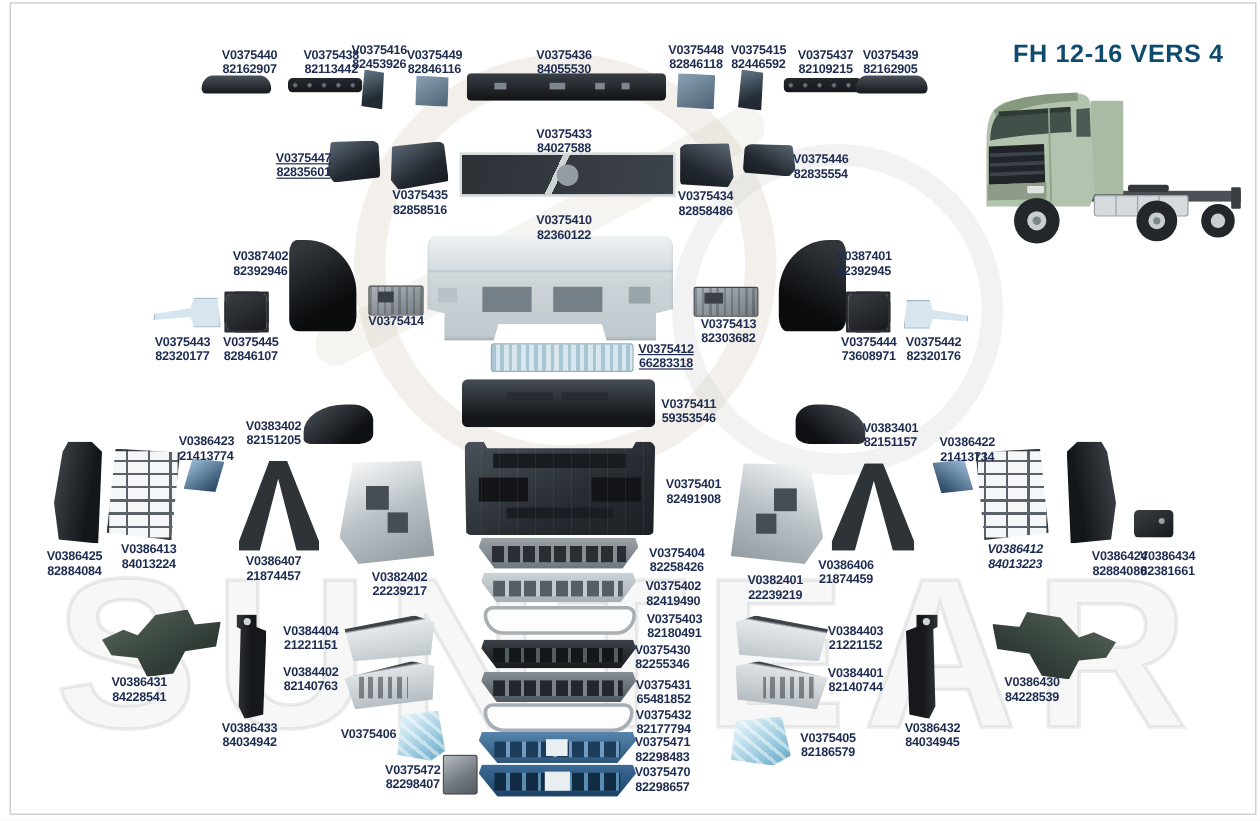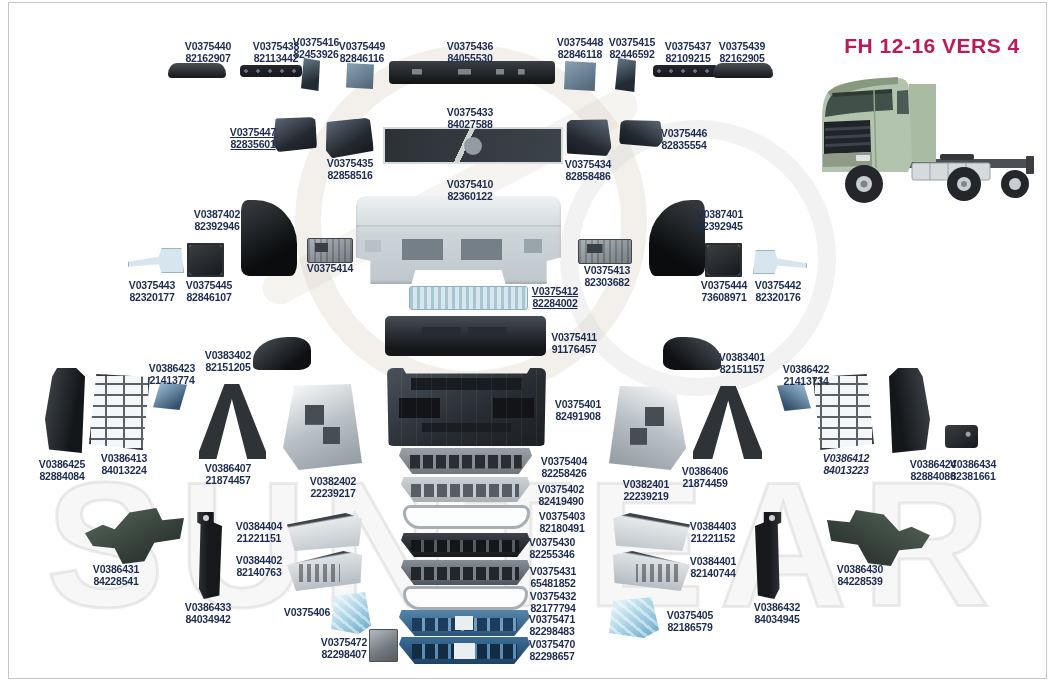--- a/index.html
+++ b/index.html
@@ -12,21 +12,21 @@
            letter-spacing:14px;color:rgba(175,175,175,0.10);-webkit-text-stroke:3px rgba(170,170,170,0.22);
            z-index:0;user-select:none;white-space:nowrap;}
   .wm-ring1{position:absolute;left:295px;top:45px;width:300px;height:300px;border-radius:50%;
             border:26px solid rgba(214,204,188,0.30);z-index:0;}
   .wm-ring2{position:absolute;left:560px;top:120px;width:240px;height:240px;border-radius:50%;
             border:18px solid rgba(210,210,210,0.28);z-index:0;}
   .wm-swoosh{position:absolute;left:240px;top:180px;width:420px;height:34px;border-radius:20px;
              background:rgba(216,207,190,0.22);transform:rotate(-28deg);z-index:0;}
 
   .title{position:absolute;left:820px;top:34px;width:224px;text-align:center;font-size:21px;font-weight:bold;
-         color:#be185d;letter-spacing:0.5px;z-index:3;}
+         color:#0c4a6e;letter-spacing:0.5px;z-index:3;}
   .truck{position:absolute;left:812px;top:60px;width:232px;height:156px;z-index:2;}
 
   
   .plabel{position:absolute;width:96px;text-align:center;font-weight:bold;font-size:10.5px;line-height:1.18;
           color:#1d2b50;letter-spacing:-0.2px;z-index:3;}
 
   
   .pshape{position:absolute;z-index:2;}
   .s-strip{background:linear-gradient(180deg,#4a5058,#15181c);border-radius:12px 12px 5px 5px/14px 14px 5px 5px;}
   .s-thinbar{background-image:radial-gradient(circle 1.6px at 50% 50%,#6a737d 1.5px,transparent 2px),
@@ -283,26 +283,26 @@
         <div>73608971</div>
       </div>
       <div class="pshape s-clip" style="left: 753px; top: 250px; width: 52px; height: 22px; transform: scaleX(-1);"></div>
       <div class="plabel" style="left: 730px; top: 279px;">
         <div>V0375442</div>
         <div>82320176</div>
       </div>
       <div class="pshape s-lightstrip" style="left: 409px; top: 286px; width: 117px; height: 22px;"></div>
       <div class="plabel" style="left: 507px; top: 285px; text-decoration: underline;">
         <div>V0375412</div>
-        <div>82284002</div>
+        <div>66283318</div>
       </div>
       <div class="pshape s-darkpanel" style="left: 385px; top: 316px; width: 161px; height: 40px;"></div>
       <div class="plabel" style="left: 526px; top: 331px;">
         <div>V0375411</div>
-        <div>91176457</div>
+        <div>59353546</div>
       </div>
       <div class="pshape s-hoodcorner" style="left: 253px; top: 337px; width: 58px; height: 33px;"></div>
       <div class="plabel" style="left: 180px; top: 349px;">
         <div>V0383402</div>
         <div>82151205</div>
       </div>
       <div class="pshape s-chip" style="left: 153px; top: 382px; width: 34px; height: 28px;"></div>
       <div class="plabel" style="left: 124px; top: 362px;">
         <div>V0386423</div>
         <div>21413774</div>

